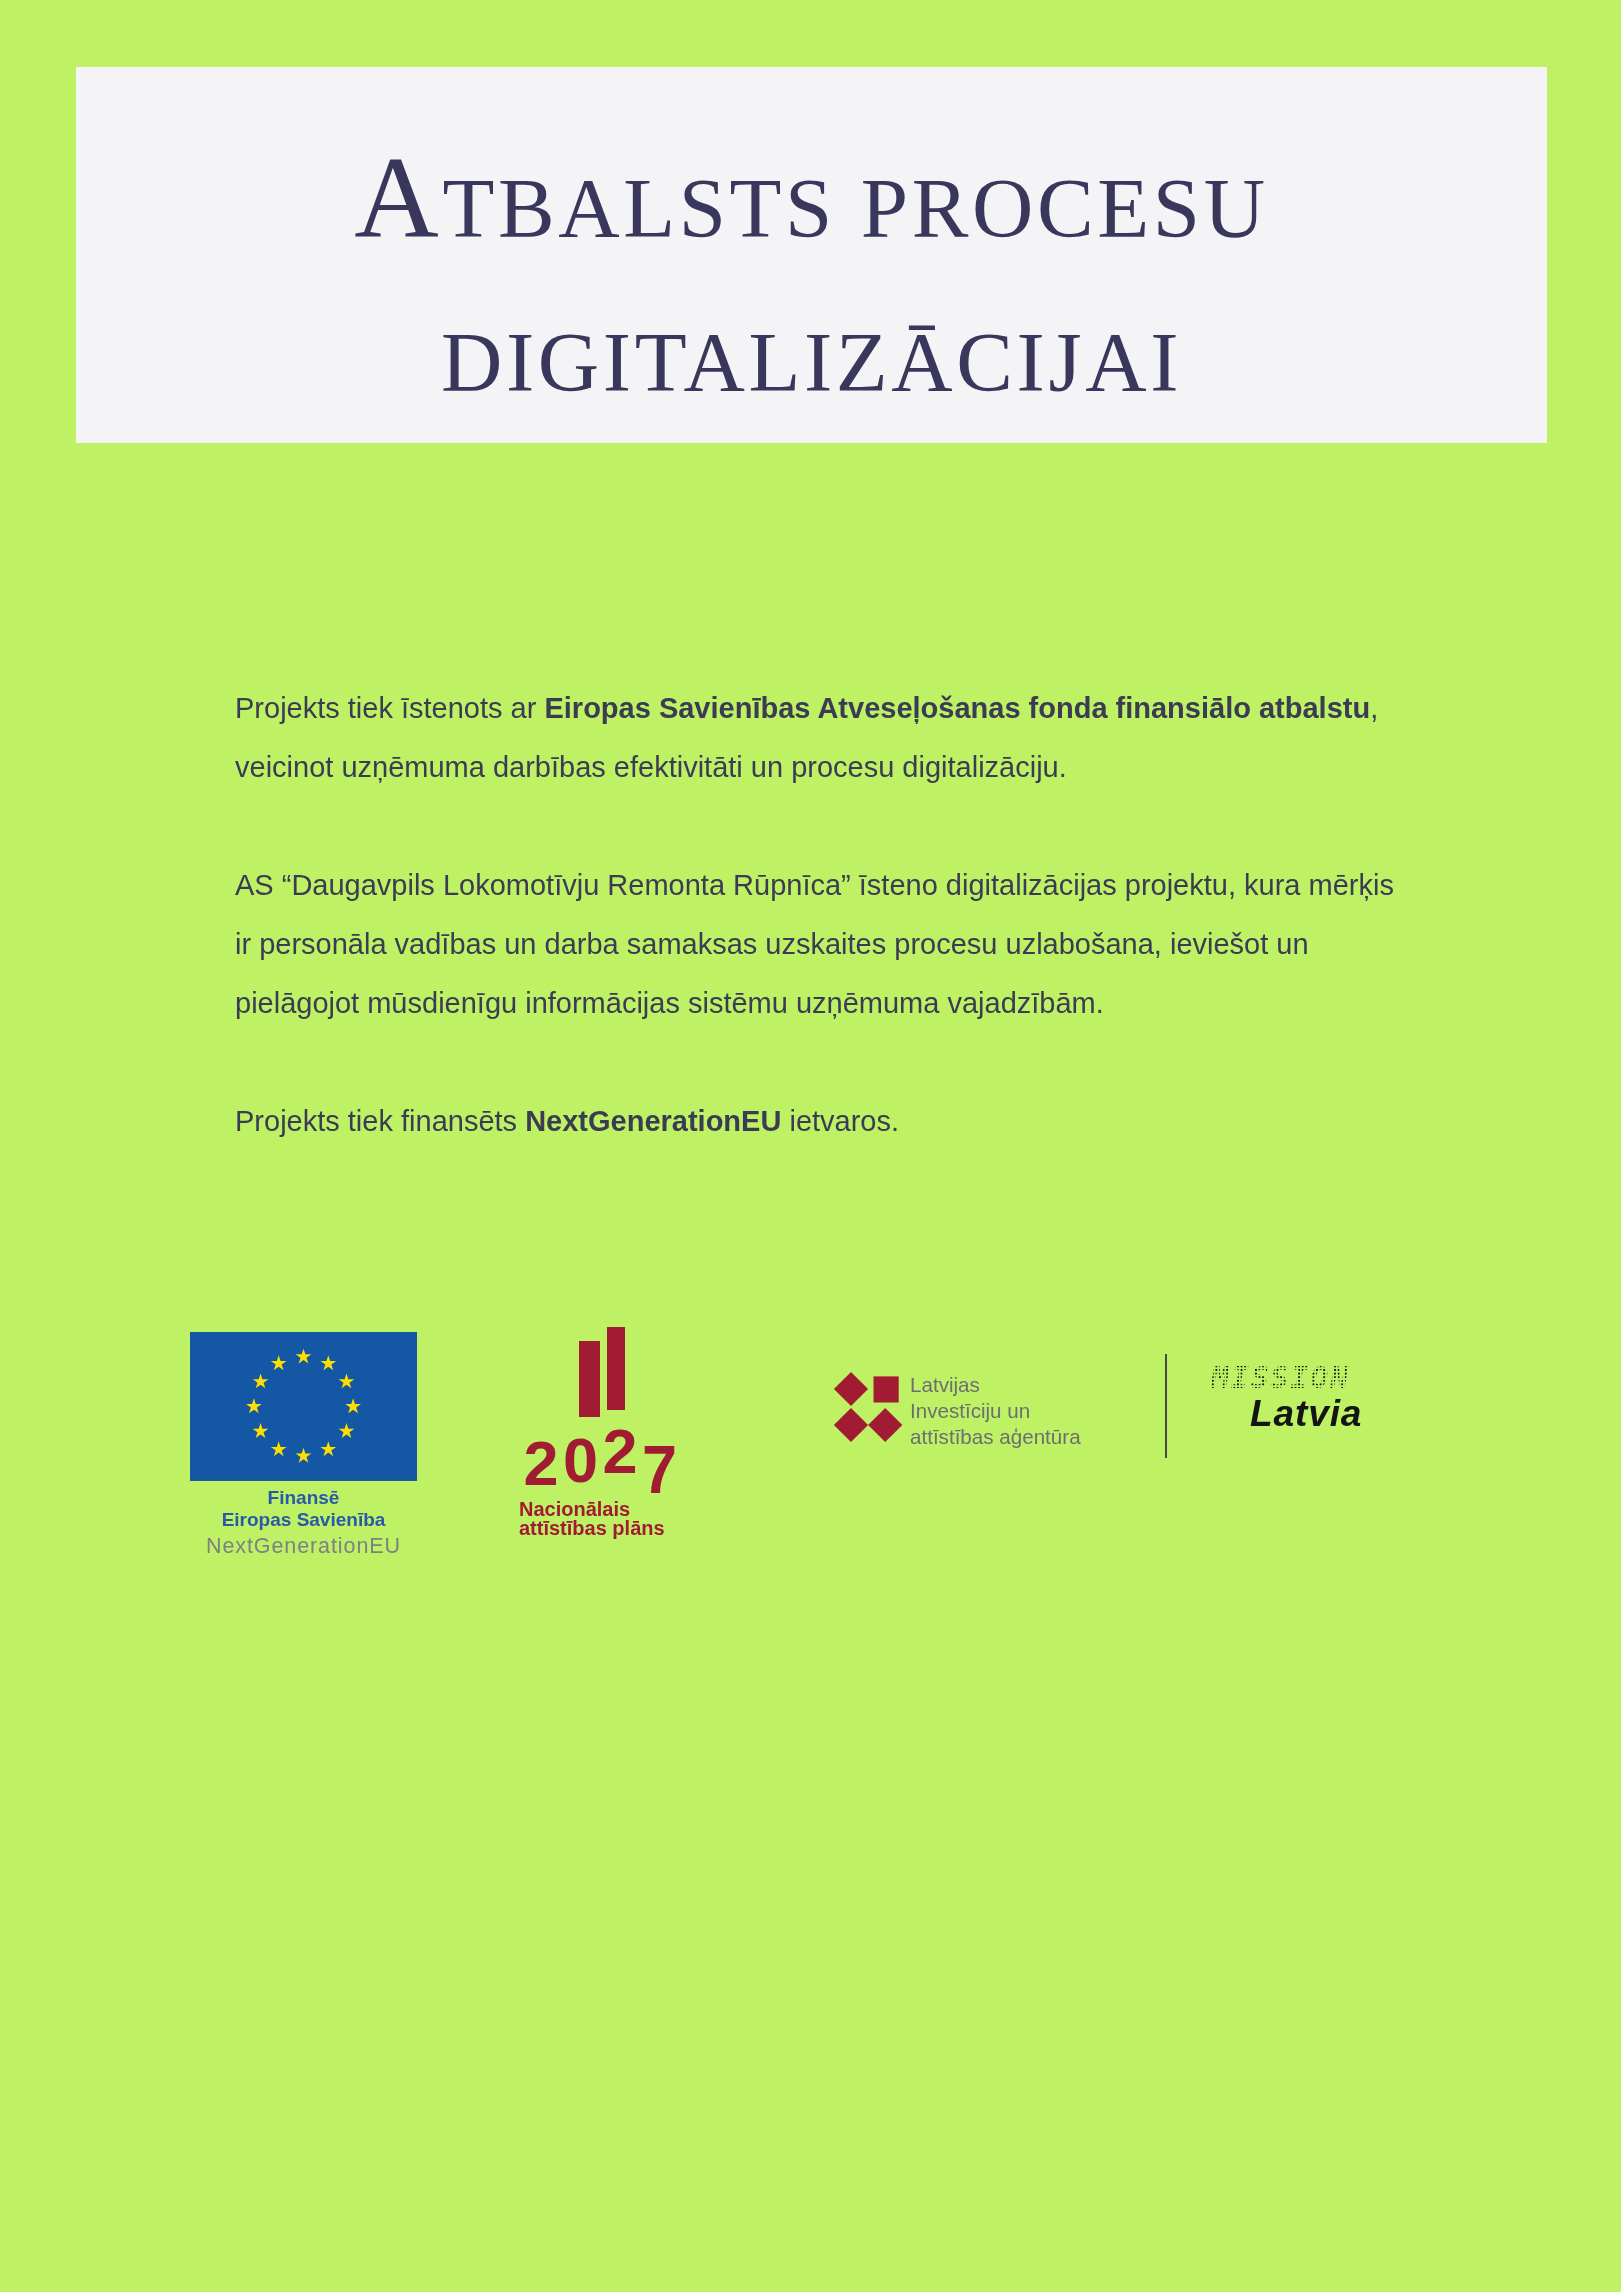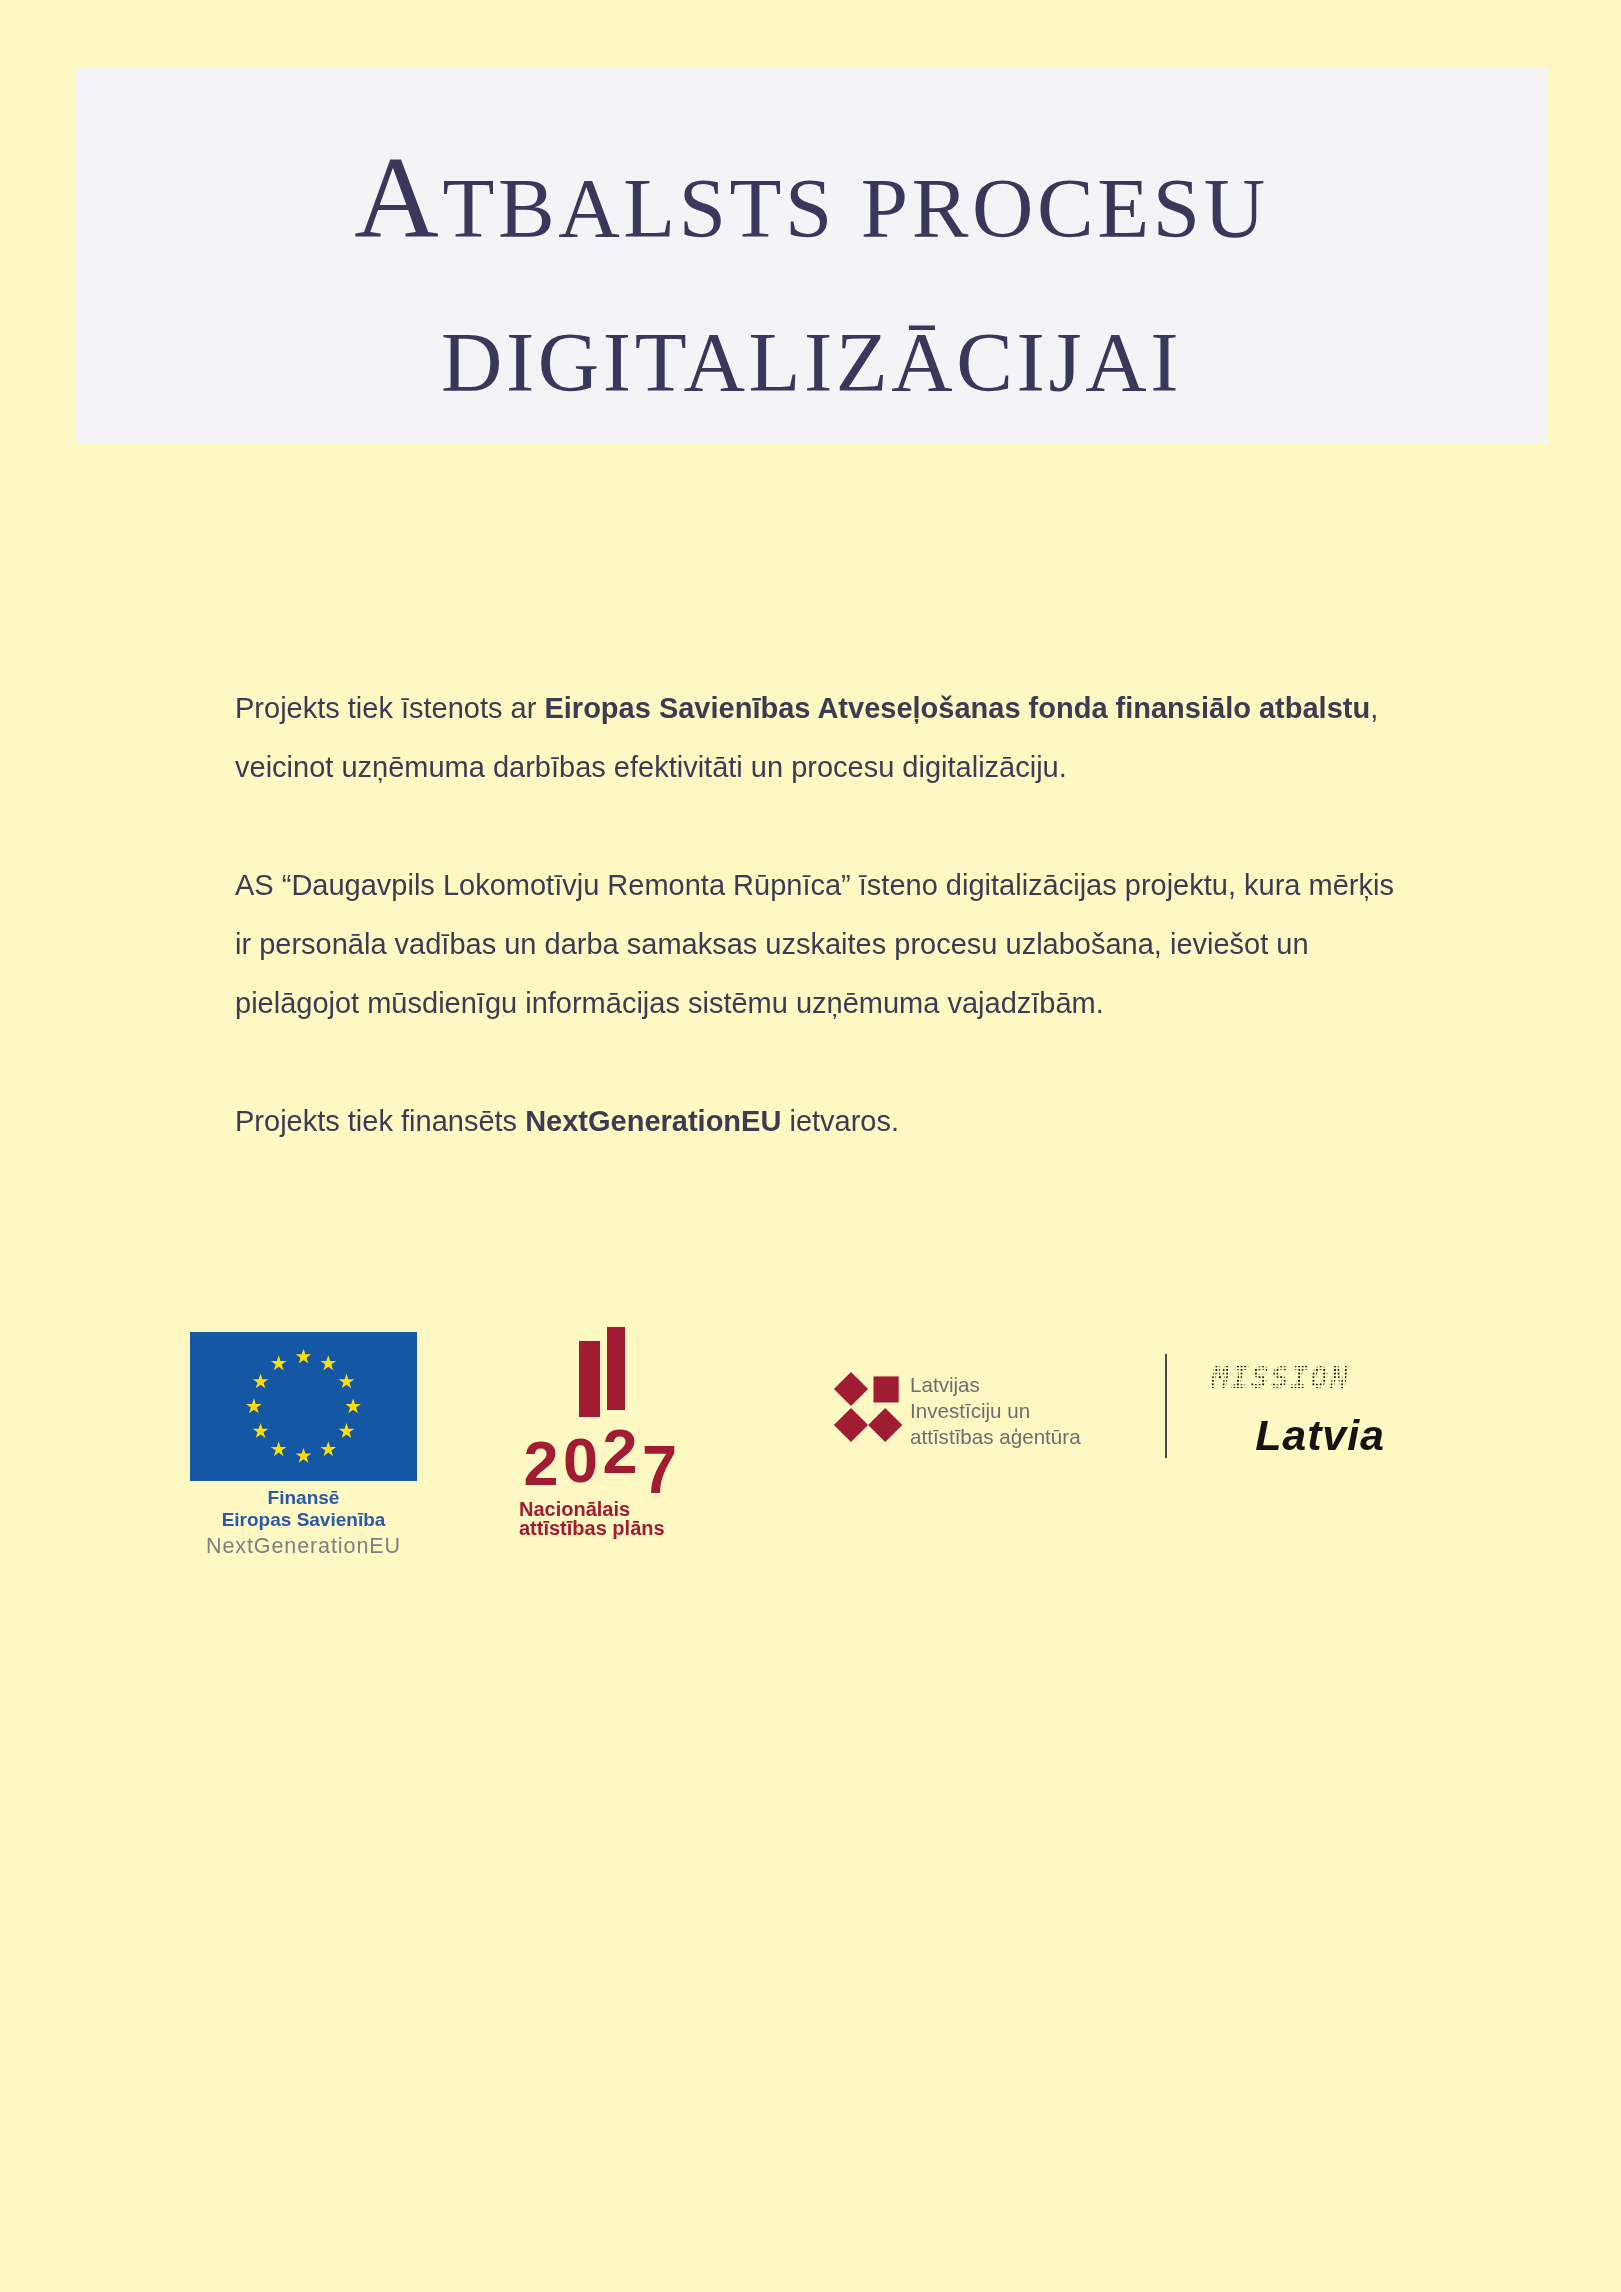--- a/index.html
+++ b/index.html
@@ -1,19 +1,19 @@
 <!DOCTYPE html>
 <html style="font-size:14.3px"><head>
 <meta charset="utf-8">
 <style>
   * { margin:0; padding:0; box-sizing:border-box; }
   html,body { background:#ffffff; }
   .page {
     position:relative; width:1622px; height:2293px;
-    background:#fef9c3; overflow:hidden;
+    background:#bef264; overflow:hidden;
     font-family:"Liberation Sans", sans-serif;
   }
 
   
   .header-banner {
     position:absolute; left:76px; top:67px; width:1471px; height:376px;
     background:#f4f3f5;
   }
   .title-line {
     position:absolute; left:0; width:100%; text-align:center;
@@ -68,23 +68,23 @@
     display:inline-block;
     font-family:"DejaVu Sans Mono", monospace;
     font-weight:bold; font-style:italic;
     font-size:30px; letter-spacing:1.8px; line-height:1.1;
     background-image:radial-gradient(circle, #141414 1px, rgba(0,0,0,0) 1.3px);
     background-size:3.6px 3.6px;
     -webkit-background-clip:text; background-clip:text;
     color:transparent;
   }
   .latvia-word {
-    margin-left:39px; margin-top:20px;
+    margin-left:39px; margin-top:1px;
     font-weight:bold; font-style:italic;
-    font-size:43px; line-height:1; letter-spacing:0.9px; color:#141414;text-align:center;
+    font-size:37px; line-height:1; letter-spacing:0.9px; color:#141414;
   }
 </style>
 </head>
 <body>
 
 <div class="page">
 
   <div class="header-banner">
     <div class="title-line title-line1"><span class="title-initial">A</span><span>TBALSTS PROCESU</span></div>
     <div class="title-line title-line2">DIGITALIZĀCIJAI</div>

